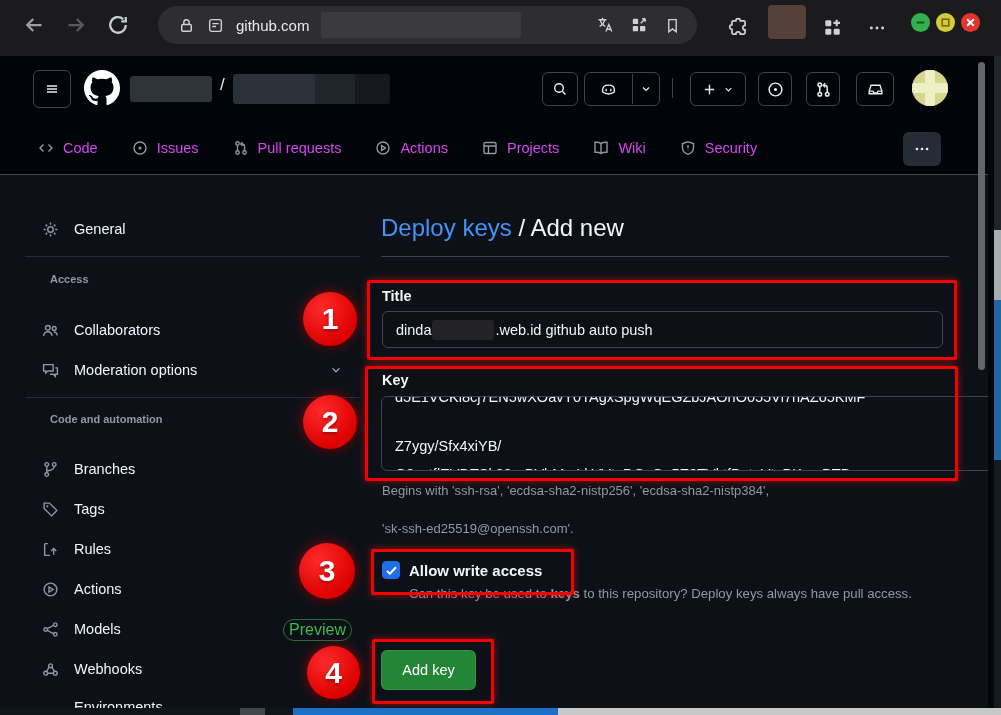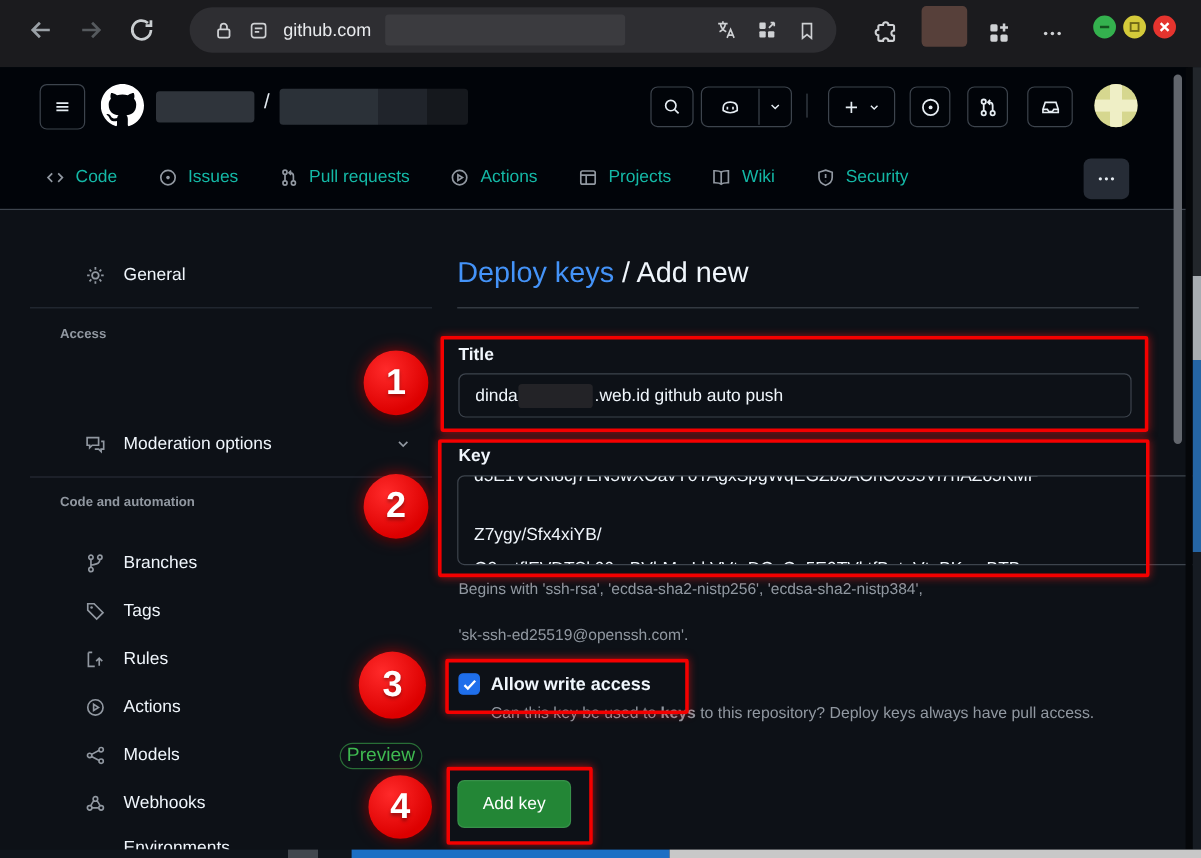--- a/index.html
+++ b/index.html
@@ -17,29 +17,29 @@
   .url-redact{width:200px;height:26px;background:#3b3b3f;border-radius:3px;}
   .pill-right{margin-left:auto;display:flex;gap:16px;align-items:center;color:#cfd1d4;}
   .win-btn{position:absolute;top:13px;width:19px;height:19px;border-radius:50%;display:flex;align-items:center;justify-content:center;}
 
   
   .ghwin{position:absolute;left:0;top:56px;width:990px;height:119px;background:#010409;border-bottom:1px solid #3d444d;box-sizing:border-box;}
   .sqbtn{position:absolute;border:1px solid #3d444d;border-radius:6px;background:transparent;
          display:flex;align-items:center;justify-content:center;color:#e6edf3;cursor:pointer;}
   .blur{position:absolute;border-radius:3px;}
   .tabs{position:absolute;left:38px;top:68px;height:48px;display:flex;align-items:center;gap:34px;}
-  .tab{display:flex;align-items:center;gap:9px;color:#14b8a6;font-size:14.5px;}
+  .tab{display:flex;align-items:center;gap:9px;color:#d946ef;font-size:14.5px;}
   .tab .tico{color:#9198a1;}
   .nav-ellipsis{position:absolute;left:903px;top:76px;width:38px;height:34px;background:#262c36;border-radius:6px;
                 display:flex;align-items:center;justify-content:center;color:#e6edf3;}
 
   
   .sidebar{position:absolute;left:0;top:175px;width:365px;height:533px;overflow:hidden;}
   .srow{position:absolute;left:0;width:365px;height:40px;display:flex;align-items:center;gap:15px;
-        padding-left:71px;box-sizing:border-box;color:#f0f6fc;font-size:14.5px;}
+        padding-left:42px;box-sizing:border-box;color:#f0f6fc;font-size:14.5px;}
   .srow .sico{color:#9198a1;flex:0 0 auto;}
   .sdiv{position:absolute;left:25px;width:335px;border-top:1px solid #262c36;}
   .shead{position:absolute;left:50px;color:#9198a1;font-size:11px;font-weight:bold;}
   .chev{position:absolute;right:22px;color:#9198a1;}
   .preview-pill{position:absolute;left:283px;top:444px;width:67px;height:20px;border:1px solid rgba(63,185,80,.55);
                 border-radius:11px;color:#3fb950;font-size:16px;display:flex;align-items:center;justify-content:center;}
 
   
   .h1{position:absolute;left:381px;top:214px;font-size:24px;color:#f0f6fc;font-weight:400;}
   .h1 a{color:#4493f8;text-decoration:none;}
@@ -366,20 +366,33 @@
               <circle cx="8" cy="8" r="2.6"></circle>
               <path d="M8 1.5v2M8 12.5v2M1.5 8h2M12.5 8h2M3.4 3.4l1.4 1.4M11.2 11.2l1.4 1.4M12.6 3.4l-1.4 1.4M4.8 11.2l-1.4 1.4"></path>
             </g>
           </svg>
         </span>
       <span>General</span>
     </div>
     <div class="sdiv" style="top:81px"></div>
 
     <div class="shead" style="top:98px">Access</div>
+    <div class="srow" style="top:135px">
+      <span class="sico">
+          <svg width="17" height="17" viewBox="0 0 16 16">
+            <g fill="none" stroke="currentColor" stroke-width="1.3">
+              <circle cx="5.5" cy="5.5" r="2.2"></circle>
+              <path d="M1.5 13c.4-2.5 2-3.8 4-3.8s3.6 1.3 4 3.8"></path>
+              <circle cx="11.5" cy="6" r="1.8"></circle>
+              <path d="M11 9.3c1.8.1 3 1.2 3.4 3.2"></path>
+            </g>
+          </svg>
+        </span>
+      <span>Collaborators</span>
+    </div>
     <div class="srow" style="top:175px">
       <span class="sico">
           <svg width="17" height="17" viewBox="0 0 16 16">
             <g fill="none" stroke="currentColor" stroke-width="1.3">
               <path d="M1.5 2.5h9v6h-5l-2 2v-2h-2z"></path>
               <path d="M12.5 5.5h2v6h-2v2l-2-2h-3"></path>
             </g>
           </svg>
         </span>
       <span>Moderation options</span>

